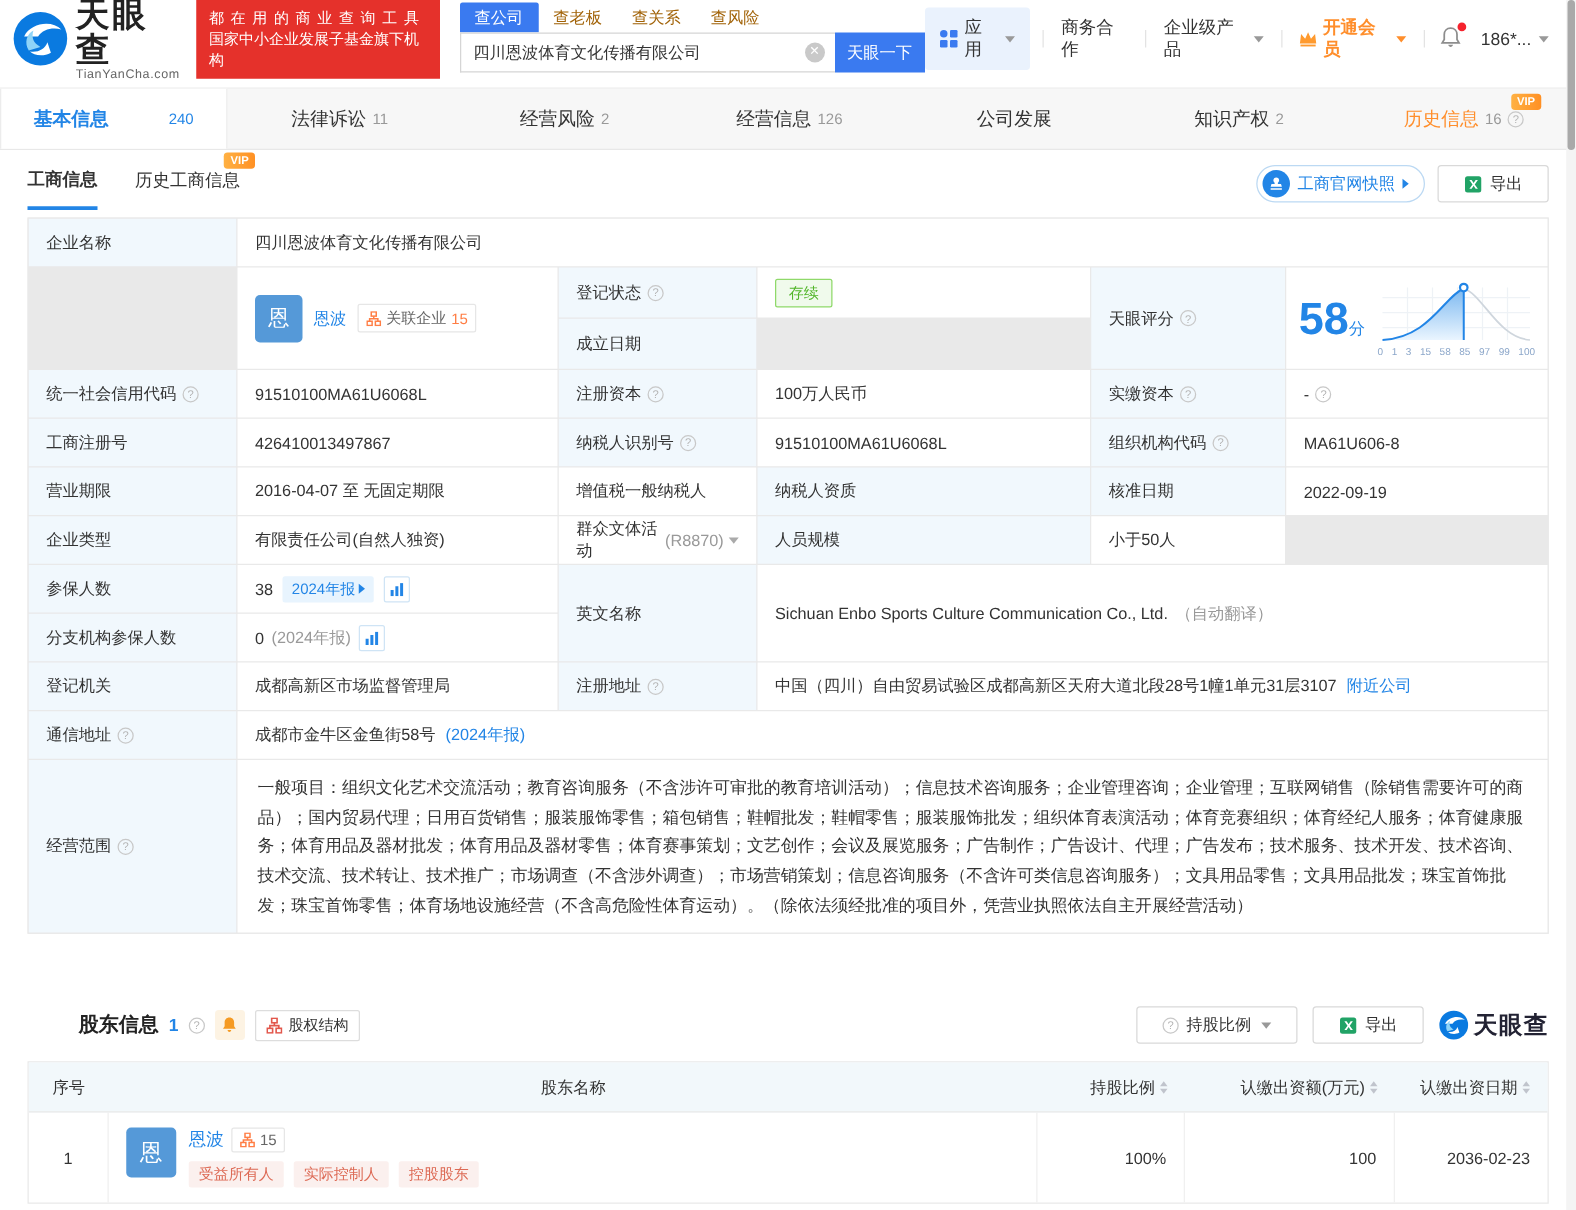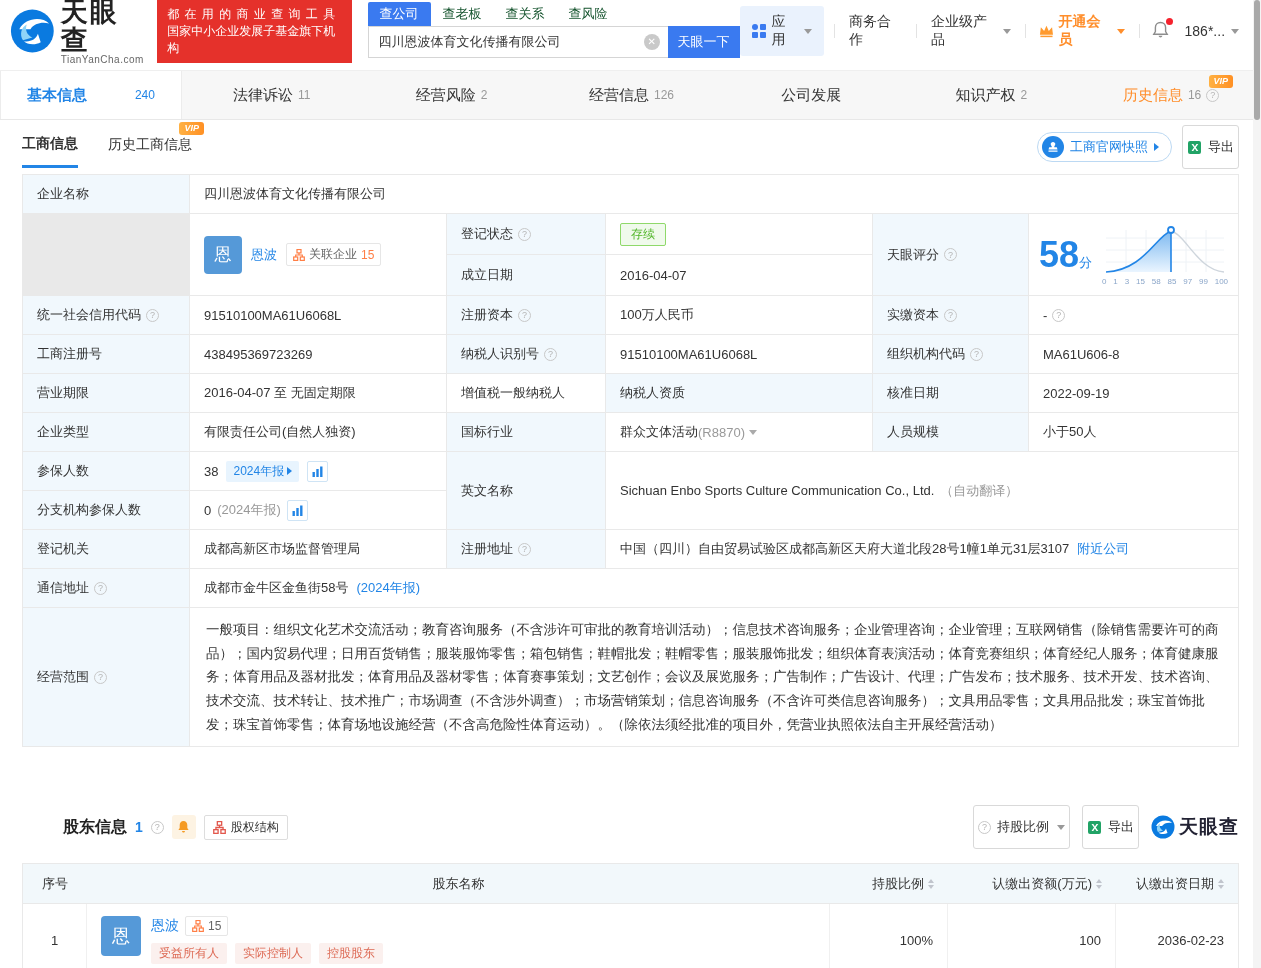--- a/index.html
+++ b/index.html
@@ -15,21 +15,21 @@
   .hdr { height:62px; display:flex; align-items:center; padding:0 18px 0 10px; position:relative; }
   .logo { display:flex; align-items:center; cursor:pointer; }
   .logo svg { width:46px; height:46px; }
   .logo-txt { margin-left:6px; }
   .logo-cn { font-size:27px; font-weight:bold; color:#222; letter-spacing:2px; line-height:28px; }
   .logo-en { font-size:10px; color:#666; letter-spacing:.5px; }
   .promo { margin-left:12px; background:#e5312b; color:#fff; padding:6px 10px; line-height:17px; font-size:12px; }
   .promo .l1 { letter-spacing:1px; }
   .searchwrap { margin-left:16px; width:372px; }
   .stabs { display:flex; align-items:flex-end; height:22px; }
-  .stab { font-size:13px; color:#14532d; padding:3px 12px; cursor:pointer; }
+  .stab { font-size:13px; color:#a16207; padding:3px 12px; cursor:pointer; }
   .stab.active { background:#3a7af0; color:#fff; border-radius:2px 2px 0 0; }
   .sinput { flex:1; border:1px solid #d5d5d5; border-right:none; padding:0 28px 0 10px; font-size:13px; color:#333; outline:none; background:#fff; position:relative; }
   .sclear { position:absolute; right:80px; top:8px; width:16px; height:16px; background:#c9c9c9; color:#fff; border-radius:50%; font-size:10px; line-height:16px; text-align:center; cursor:pointer; }
   .sbtn { width:72px; background:#3a7af0; color:#fff; border:none; font-size:13px; cursor:pointer; }
   .sboxrel { position:relative; display:flex; height:32px; }
   .hnav { margin-left:auto; display:flex; align-items:center; gap:10px; }
   .appsbtn { display:flex; align-items:center; gap:6px; background:#eaf2fd; border-radius:3px; padding:7px 12px; cursor:pointer; font-size:14px; color:#333; }
   .gridicon { width:14px; height:14px; display:grid; grid-template-columns:6px 6px; grid-template-rows:6px 6px; gap:2px; }
   .gridicon i { background:#3a7af0; border-radius:1px; }
   .gridicon i:nth-child(1){ border-radius:50%; }
@@ -41,33 +41,33 @@
   .bellwrap { position:relative; cursor:pointer; padding:0 2px; }
   .reddot { position:absolute; top:-3px; right:-2px; width:7px; height:7px; border-radius:50%; background:#f5222d; }
 
   
   .tabbar { margin-top:8px; height:50px; background:#f7f7f7; border-top:1px solid #efefef; border-bottom:1px solid #e8e8e8; display:flex; }
   .tab { flex:1; display:flex; align-items:center; justify-content:center; gap:5px; font-size:15px; color:#333; cursor:pointer; position:relative; }
   .tab.active { background:#fff; color:#2285e6; font-weight:bold; border-left:1px solid #ececec; border-right:1px solid #ececec;gap:48px; }
   .tcount { font-size:12px; color:#999; font-weight:normal; }
   .tab.active .tcount { color:#2285e6; }
   .tab.orange { color:#ff8e2b; }
-  .vipbadge { position:absolute; top:4px; background:linear-gradient(90deg,#ffb143,#ff9024); color:#fff; font-size:9px; font-weight:bold; font-style:italic; padding:1px 5px; border-radius:3px; line-height:11px; }
+  .vipbadge { position:absolute; top:4px; background:linear-gradient(90deg,#ffb143,#ff9024); color:#fff; font-size:9px; font-weight:bold; padding:1px 5px; border-radius:3px; line-height:11px; }
   .tab .vipbadge { right:28px; }
   .help { display:inline-flex; width:13px; height:13px; border:1px solid #c8c8c8; border-radius:50%; color:#b5b5b5; font-size:9px; align-items:center; justify-content:center; flex:none; }
 
   
   .subrow { display:flex; align-items:center; padding:14px 22px 0 22px; height:48px; }
   .subtab { font-size:14px; color:#333; margin-right:30px; padding-bottom:12px; cursor:pointer; position:relative; }
   .subtab.active { color:#333; border-bottom:3px solid #2285e6; font-weight:bold; }
   .subtab .vipbadge { top:-14px; right:-12px; }
   .actions { margin-left:auto; display:flex; gap:10px; align-items:center; margin-top:-8px; }
   .snapbtn { display:flex; align-items:center; gap:6px; border:1px solid #bcd9f3; border-radius:16px; height:30px; padding:0 12px 0 4px; color:#2285e6; font-size:13px; cursor:pointer; background:#fff; }
   .stampcirc { width:22px; height:22px; border-radius:50%; background:#2285e6; display:flex; align-items:center; justify-content:center; }
-  .btn-plain { display:flex; align-items:center; gap:6px; border:1px solid #d9d9d9; border-radius:3px; height:44px; padding:0 4px; background:#fff; color:#333; font-size:13px; cursor:pointer; }
+  .btn-plain { display:flex; align-items:center; gap:6px; border:1px solid #d9d9d9; border-radius:3px; height:30px; padding:0 20px; background:#fff; color:#333; font-size:13px; cursor:pointer; }
   .tri-r { width:0; height:0; border-top:4px solid transparent; border-bottom:4px solid transparent; border-left:5px solid #2285e6; }
 
   
   .infotable { margin:6px 22px 0 22px; display:grid; grid-template-columns:166px 256px 158px 266px 155px 1fr;
     grid-template-rows:38px 40px 40px 38px 38px 38px 38px 38px 38px 38px 38px auto;
     background:#e9e9e9; border:1px solid #e9e9e9; gap:1px; }
   .cell { background:#fff; display:flex; align-items:center; padding:6px 14px; font-size:13px; color:#333; }
   .lbl { background:#f1f8fd; color:#333; gap:5px; }
   .link { color:#2285e6; cursor:pointer; text-decoration:none; }
   .gray { color:#999; }
@@ -282,23 +282,20 @@
   </div>
   <div class="cell lbl" style="grid-column:3; grid-row:2">
     <span>登记状态</span>
       <span class="help">?</span>
   </div>
   <div class="cell" style="grid-column:4; grid-row:2">
     <span class="greenbadge">存续</span>
   </div>
   <div class="cell lbl" style="grid-column:3; grid-row:3">
       <span>成立日期</span>
-    </div>
-  <div class="cell" style="grid-column:4; grid-row:3">
-      <span>2016-04-07</span>
     </div>
   <div class="cell lbl" style="grid-column:5; grid-row:2 / 4">
     <span>天眼评分</span>
       <span class="help">?</span>
   </div>
   <div class="cell scorecell" style="grid-column:6; grid-row:2 / 4">
     <span class="nowrap"><span class="scorenum">58</span><span class="scoreunit">分</span></span>
     <span class="curvewrap">
       <svg width="126" height="52" viewBox="0 0 126 52">
         <defs>
@@ -357,21 +354,21 @@
     </div>
   <div class="cell" style="grid-row:4; gap:5px">
       <span>-</span>
       <span class="help">?</span>
     </div>
 
   <div class="cell lbl" style="grid-row:5">
       <span>工商注册号</span>
     </div>
   <div class="cell" style="grid-row:5">
-      <span>438495369723269</span>
+      <span>426410013497867</span>
     </div>
   <div class="cell lbl" style="grid-row:5">
       <span>纳税人识别号</span>
       <span class="help">?</span>
     </div>
   <div class="cell" style="grid-row:5">
       <span>91510100MA61U6068L</span>
     </div>
   <div class="cell lbl" style="grid-row:5">
       <span>组织机构代码</span>
@@ -398,23 +395,20 @@
     </div>
   <div class="cell" style="grid-row:6">
       <span>2022-09-19</span>
     </div>
 
   <div class="cell lbl" style="grid-row:7">
       <span>企业类型</span>
     </div>
   <div class="cell" style="grid-row:7">
       <span>有限责任公司(自然人独资)</span>
-    </div>
-  <div class="cell lbl" style="grid-row:7">
-      <span>国标行业</span>
     </div>
   <div class="cell" style="grid-row:7">
       <span>群众文体活动</span>
       <span class="gray">(R8870)</span>
       <span class="caret-sm"></span>
     </div>
   <div class="cell lbl" style="grid-row:7">
       <span>人员规模</span>
     </div>
   <div class="cell" style="grid-row:7">

